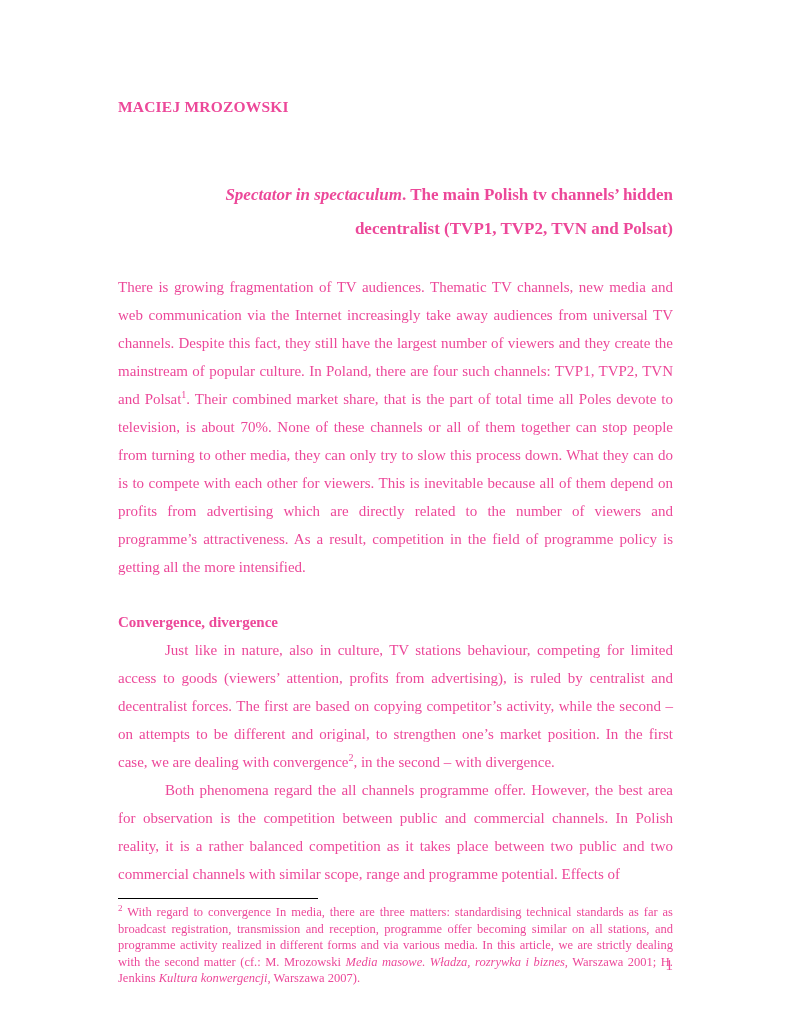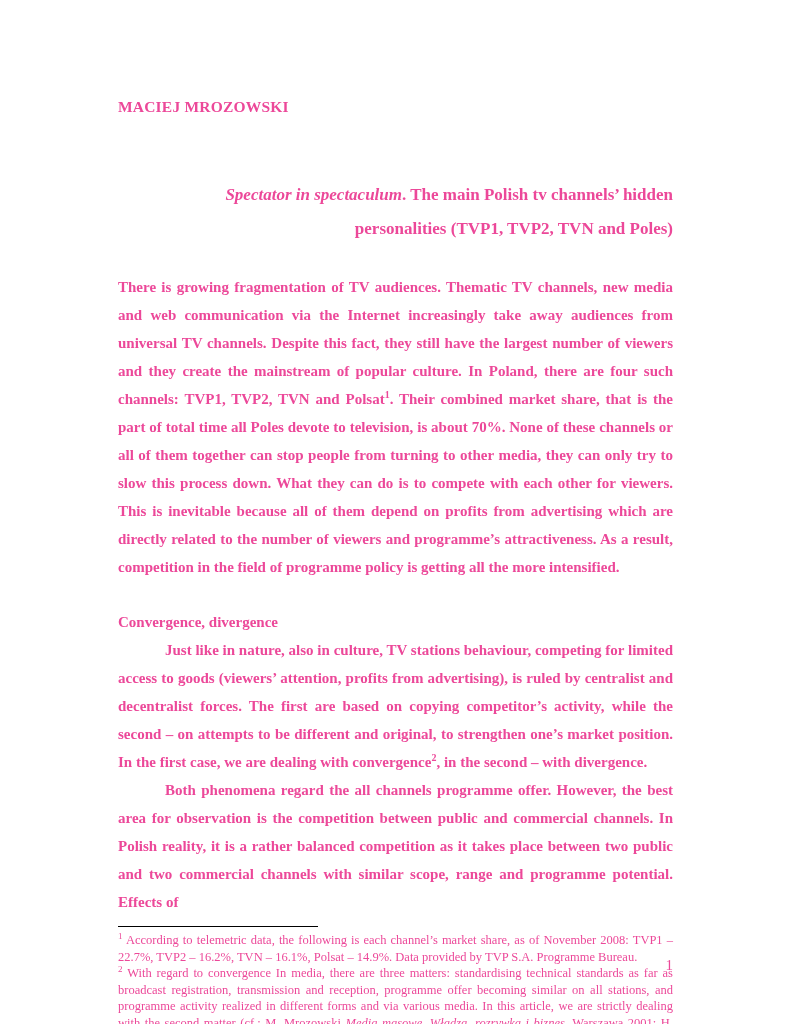--- a/index.html
+++ b/index.html
@@ -33,21 +33,20 @@
     line-height: 34px;
   }
   .title .line { display: block; }
   .title em { font-style: italic; }
 
   .body-para {
     font-size: 15px;
     line-height: 28px;
     text-align: justify;
     margin: 0;
-    font-weight: bold;
   }
   .para1 { margin-top: 27px; }
   .indent { text-indent: 47px; }
 
   .section-heading {
     font-size: 15px;
     font-weight: bold;
     text-align: left;
     margin: 27px 0 0 0;
     line-height: 28px;
@@ -90,34 +89,33 @@
 </style>
 </head>
 <body>
 
 <div class="page">
 
   <div class="author">MACIEJ MROZOWSKI</div>
 
   <h1 class="title">
     <span class="line"><em>Spectator in spectaculum</em><span>. The main Polish tv channels’ hidden</span></span>
-    <span class="line">personalities (TVP1, TVP2, TVN and Poles)</span>
+    <span class="line">decentralist (TVP1, TVP2, TVN and Polsat)</span>
   </h1>
 
   <p class="body-para para1"><span>There is growing fragmentation of TV audiences. Thematic TV channels, new media and web communication via the Internet increasingly take away audiences from universal TV channels. Despite this fact, they still have the largest number of viewers and they create the mainstream of popular culture. In Poland, there are four such channels: TVP1, TVP2, TVN and Polsat</span><sup>1</sup><span>. Their combined market share, that is the part of total time all Poles devote to television, is about 70%. None of these channels or all of them together can stop people from turning to other media, they can only try to slow this process down. What they can do is to compete with each other for viewers. This is inevitable because all of them depend on profits from advertising which are directly related to the number of viewers and programme’s attractiveness. As a result, competition in the field of programme policy is getting all the more intensified.</span></p>
 
   <h2 class="section-heading">Convergence, divergence</h2>
 
   <p class="body-para indent"><span>Just like in nature, also in culture, TV stations behaviour, competing for limited access to goods (viewers’ attention, profits from advertising), is ruled by centralist and decentralist forces. The first are based on copying competitor’s activity, while the second – on attempts to be different and original, to strengthen one’s market position. In the first case, we are dealing with convergence</span><sup>2</sup><span>, in the second – with divergence.</span></p>
 
   <p class="body-para indent">Both phenomena regard the all channels programme offer. However, the best area for observation is the competition between public and commercial channels. In Polish reality, it is a rather balanced competition as it takes place between two public and two commercial channels with similar scope, range and programme potential. Effects of</p>
 
   <div class="footnote-area">
     <div class="footnote-rule"></div>
 
-    <p class="footnote"><sup>1</sup><span> According to telemetric data, the following is each channel’s market share, as of November 2008: TVP1 – 22.7%, TVP2 – 16.2%, TVN – 16.1%, Polsat – 14.9%. Data provided by TVP S.A. Programme Bureau.</span></p>
 
     <p class="footnote"><sup>2</sup><span> With regard to convergence In media, there are three matters: standardising technical standards as far as broadcast registration, transmission and reception, programme offer becoming similar on all stations, and programme activity realized in different forms and via various media. In this article, we are strictly dealing with the second matter (cf.: M. Mrozowski </span><em>Media masowe. Władza, rozrywka i biznes,</em><span> Warszawa 2001; H. Jenkins </span><em>Kultura konwergencji</em><span>, Warszawa 2007).</span></p>
   </div>
 
   <div class="page-number">1</div>
 
 </div>
 
 </body></html>

